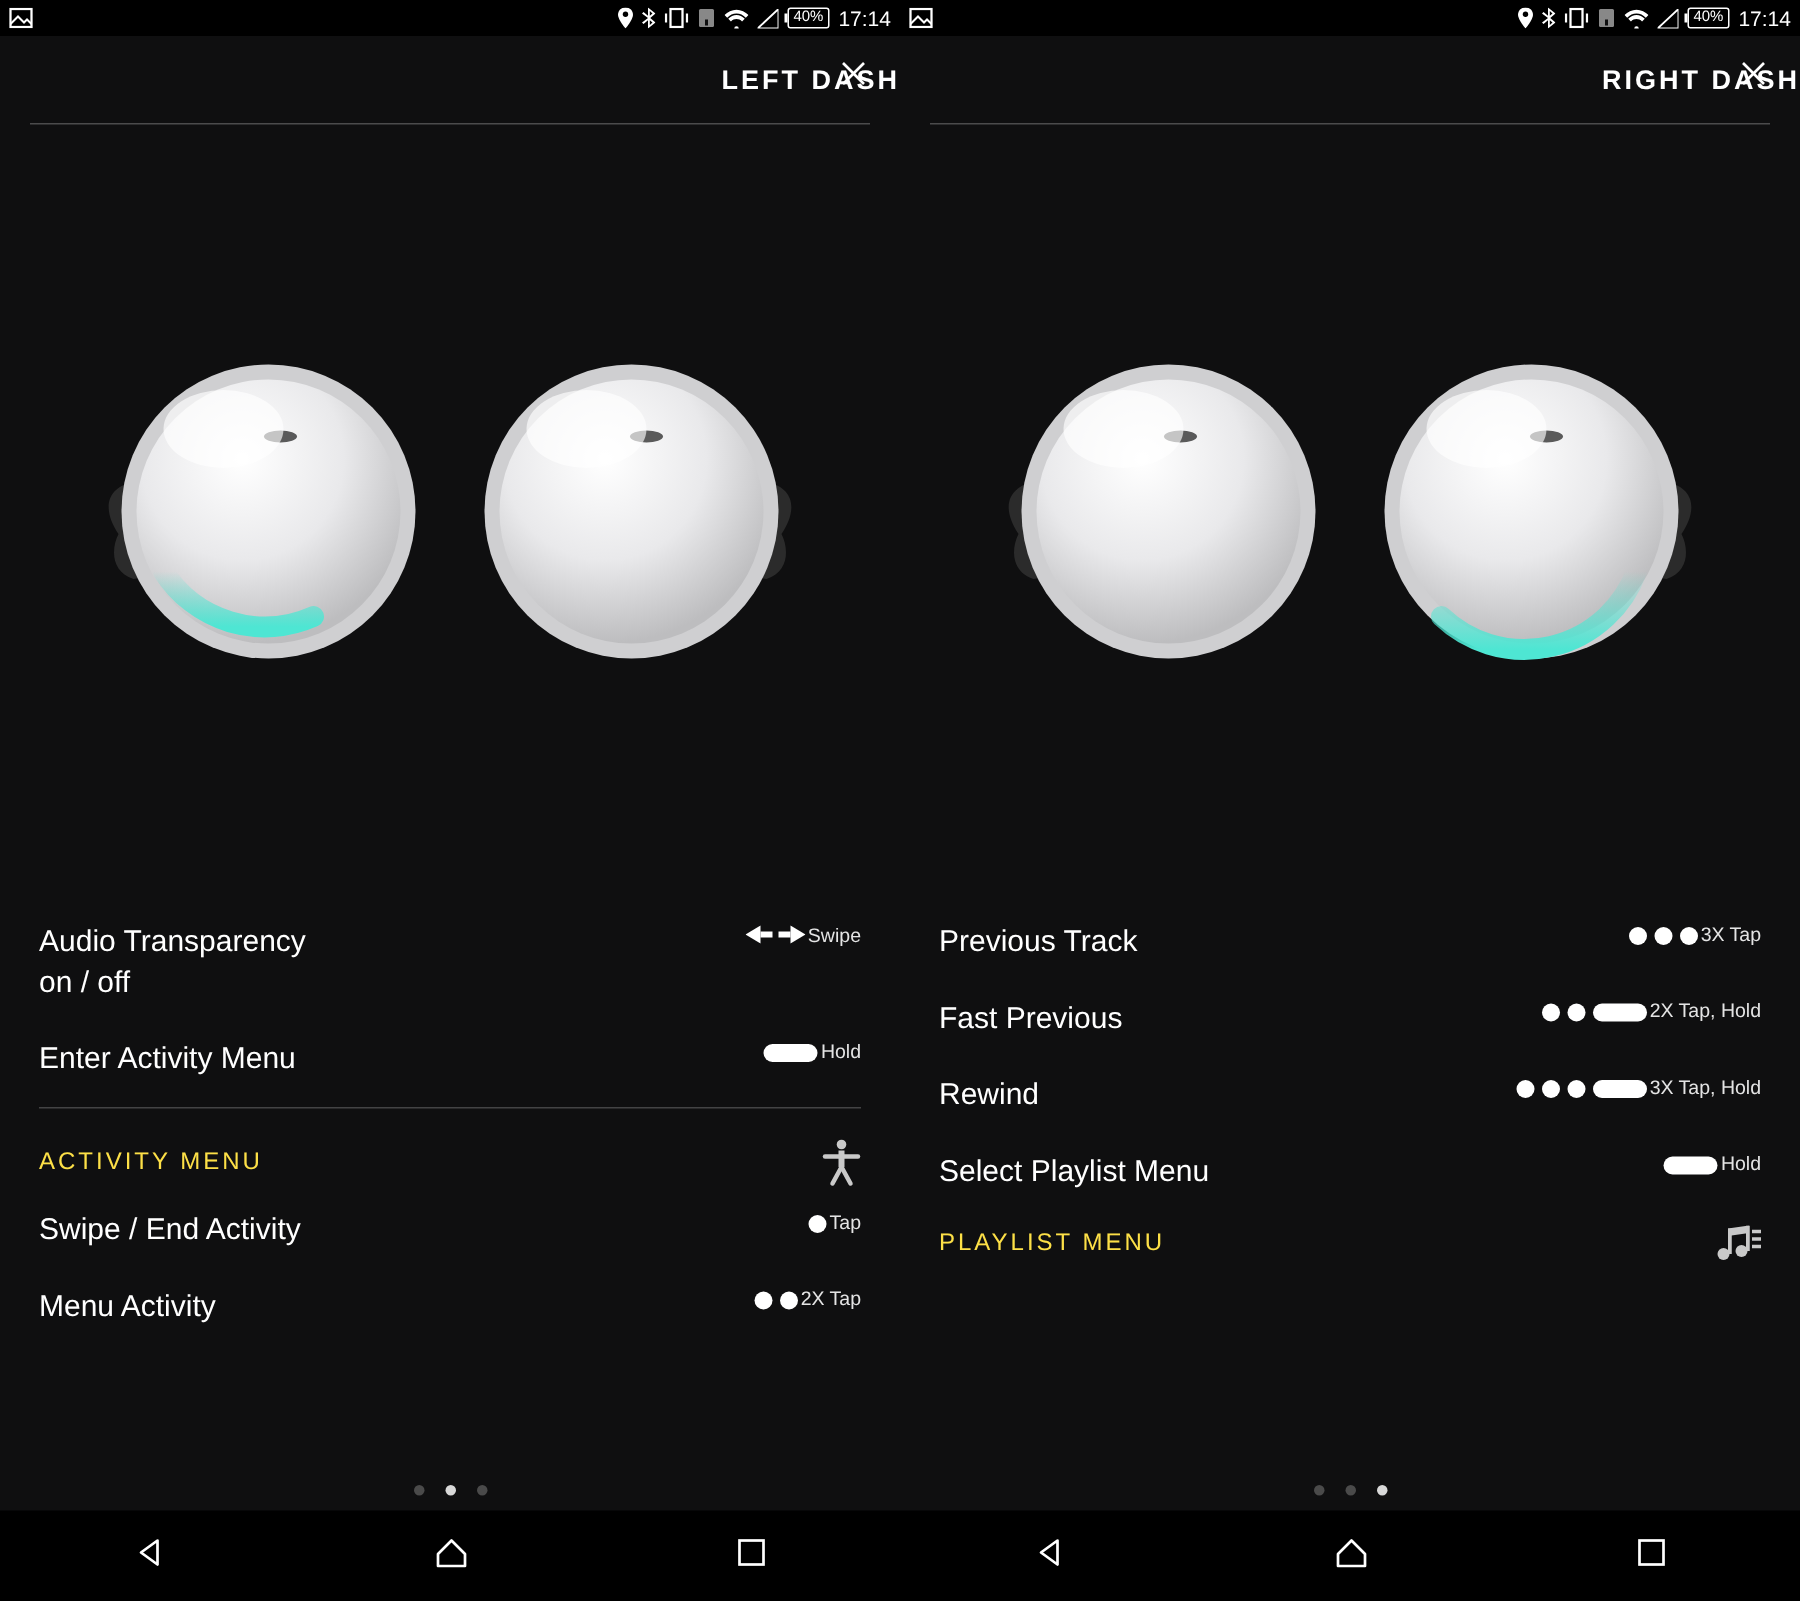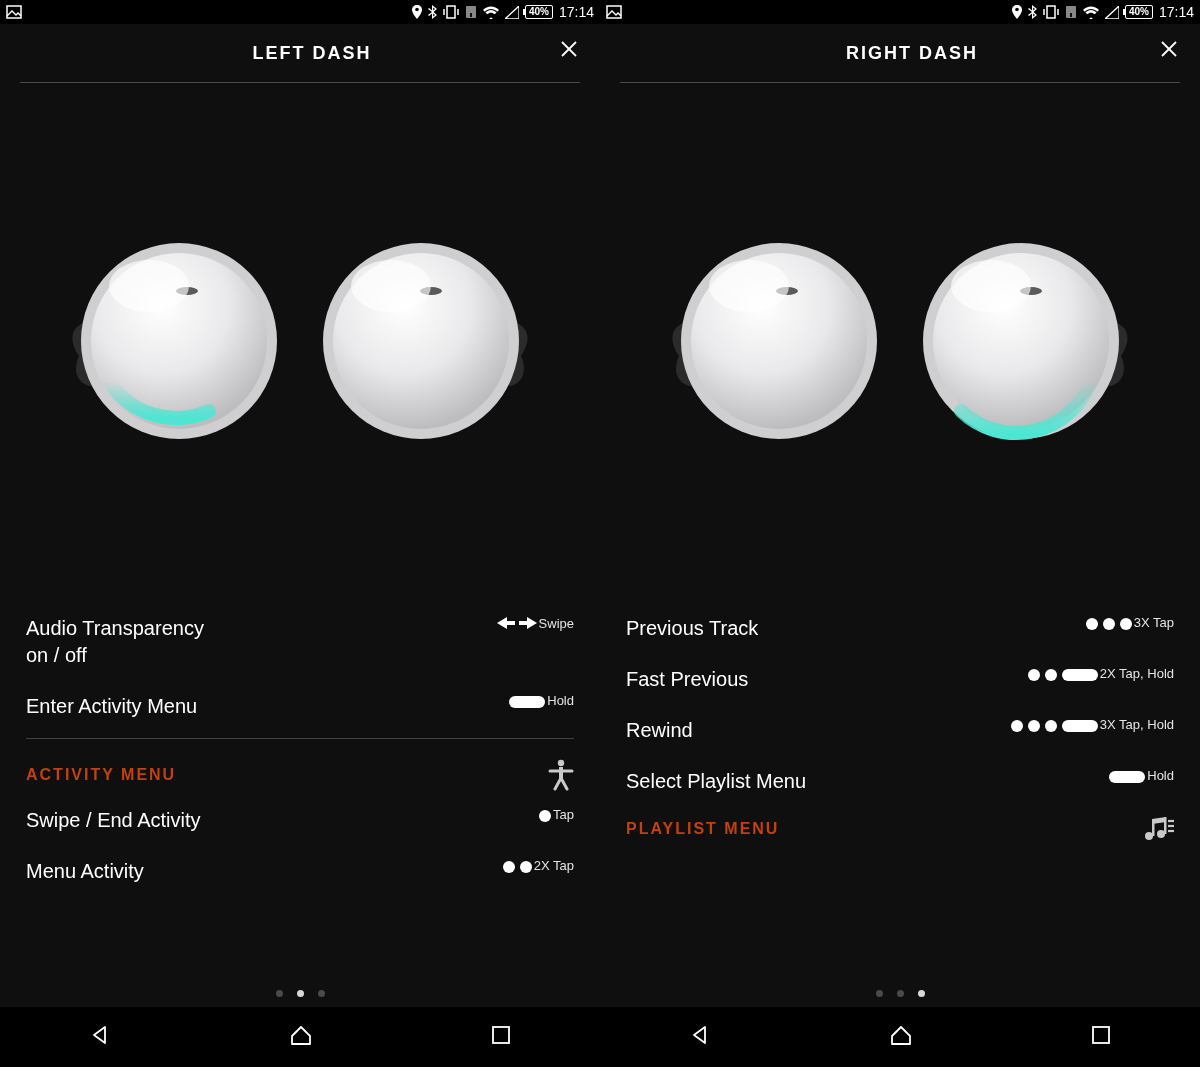--- a/index.html
+++ b/index.html
@@ -40,33 +40,32 @@
   .status-right svg { display: block; }
   .battery-box {
     border: 1.3px solid #fff;
     border-radius: 2px;
     font-size: 10px;
     padding: 0 3px;
     line-height: 12px;
     position: relative;
     display: flex;
     align-items: center;
-    font-weight: bold;
   }
   .battery-box::before {
     content:"";
     position:absolute;
     left:-3px; top:3px;
     width:2px; height:6px;
     background:#fff;
   }
   .header {
     display: flex;
     align-items: center;
-    justify-content: center;
+    justify-content: flex-end;
     position: relative;
     height: 58px;
     margin-left: 24px;
   }
   .header-title {
     font-weight: 700;
     letter-spacing: 2px;
     font-size: 18px;
   }
   .close-btn {
@@ -145,22 +144,22 @@
   }
   .section-head {
     display:flex;
     justify-content:space-between;
     align-items:center;
     padding: 10px 0 4px 0;
   }
   .section-title {
     font-size: 16px;
     letter-spacing: 2px;
-    color: #c2410c;
-    font-weight: 700;
+    color: #fde047;
+    font-weight: 400;
   }
   .pager {
     display: flex;
     justify-content: center;
     gap: 14px;
     padding: 14px 0 10px 0;
   }
   .pager-dot {
     width: 7px; height: 7px;
     border-radius: 50%;

